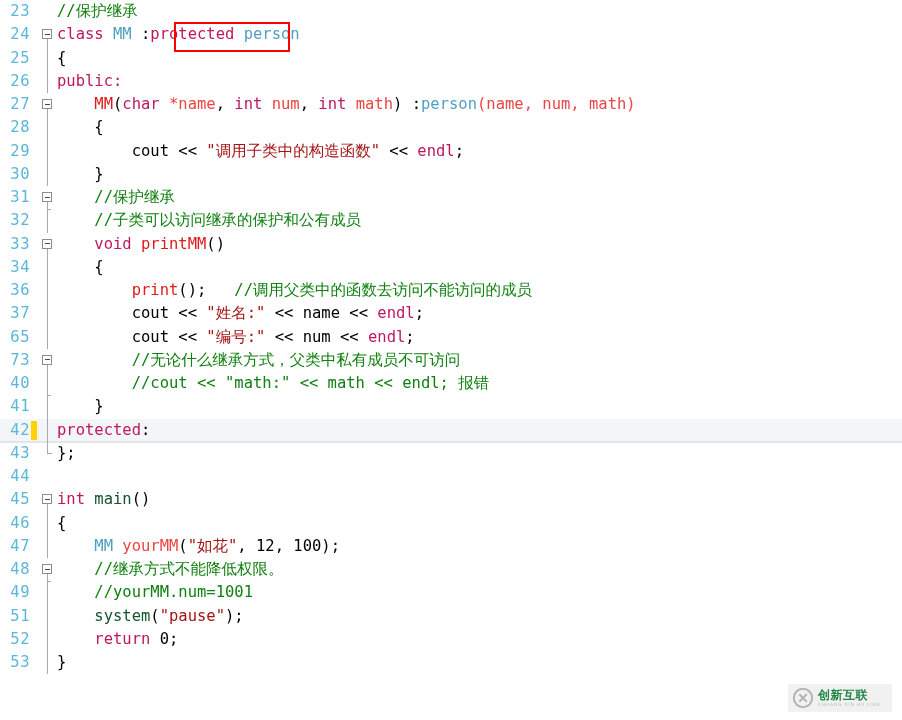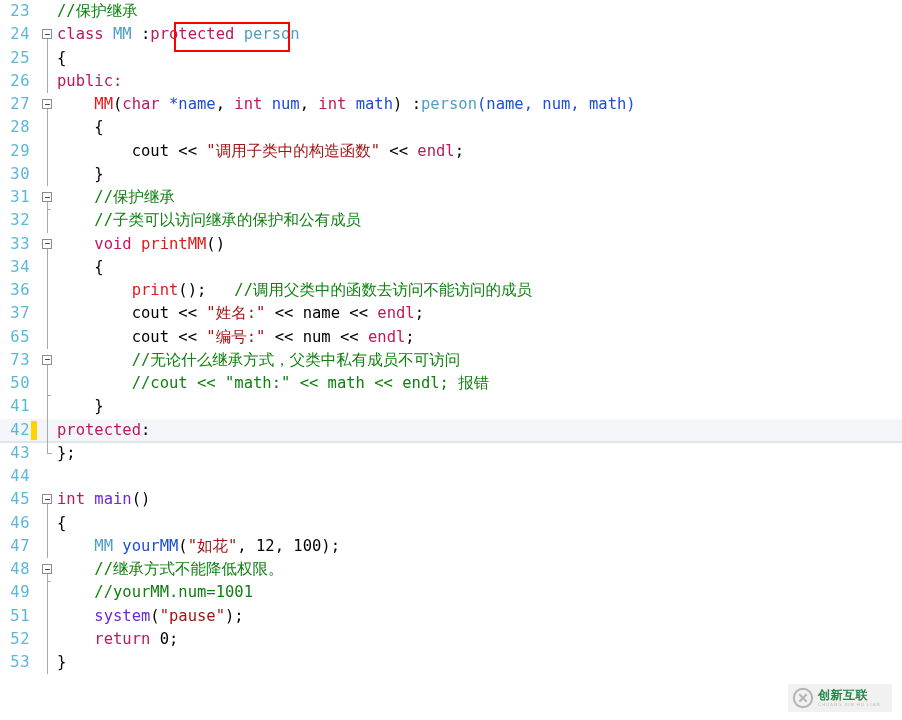--- a/index.html
+++ b/index.html
@@ -127,22 +127,22 @@
     font-family: "DejaVu Sans Mono", "Liberation Mono", monospace;
     color: #000000;
     letter-spacing: 0px;
   }
 
   .cm  { color: #108010; }                 
   .kw  { color: #be185d; }                 
   .str { color: #a31515; }                 
   .fn  { color: #e01b1b; }                 
   .cls { color: #4f9fc4; }                 
-  .mag { color: #6d28d9; }                 
-  .var { color: #1d4ed8; }                 
+  .mag { color: #14532d; }                 
+  .var { color: #ef4444; }                 
   .pun { color: #000000; }
 
   
   #annot-box {
     position: absolute;
     border: 2px solid #ff0000;
     box-sizing: border-box;
     pointer-events: none;
     background: transparent;
   }
@@ -285,21 +285,21 @@
     <span class="code"><span>        cout &lt;&lt; </span><span class="str">"编号:"</span><span> &lt;&lt; num &lt;&lt; </span><span class="kw">endl</span><span>;</span></span>
   </div>
 
   <div class="line">
     <span class="gutter">73</span>
     <span class="foldcol"><span class="foldbox"></span><span class="guide below"></span></span>
     <span class="code"><span class="cm">        //无论什么继承方式，父类中私有成员不可访问</span></span>
   </div>
 
   <div class="line">
-    <span class="gutter">50</span>
+    <span class="gutter">40</span>
     <span class="foldcol"><span class="guide"></span></span>
     <span class="code"><span class="cm">        //cout &lt;&lt; "math:" &lt;&lt; math &lt;&lt; endl; 报错</span></span>
   </div>
 
   <div class="line">
     <span class="gutter">41</span>
     <span class="foldcol"><span class="guide tick"></span></span>
     <span class="code">    }</span>
   </div>
 

